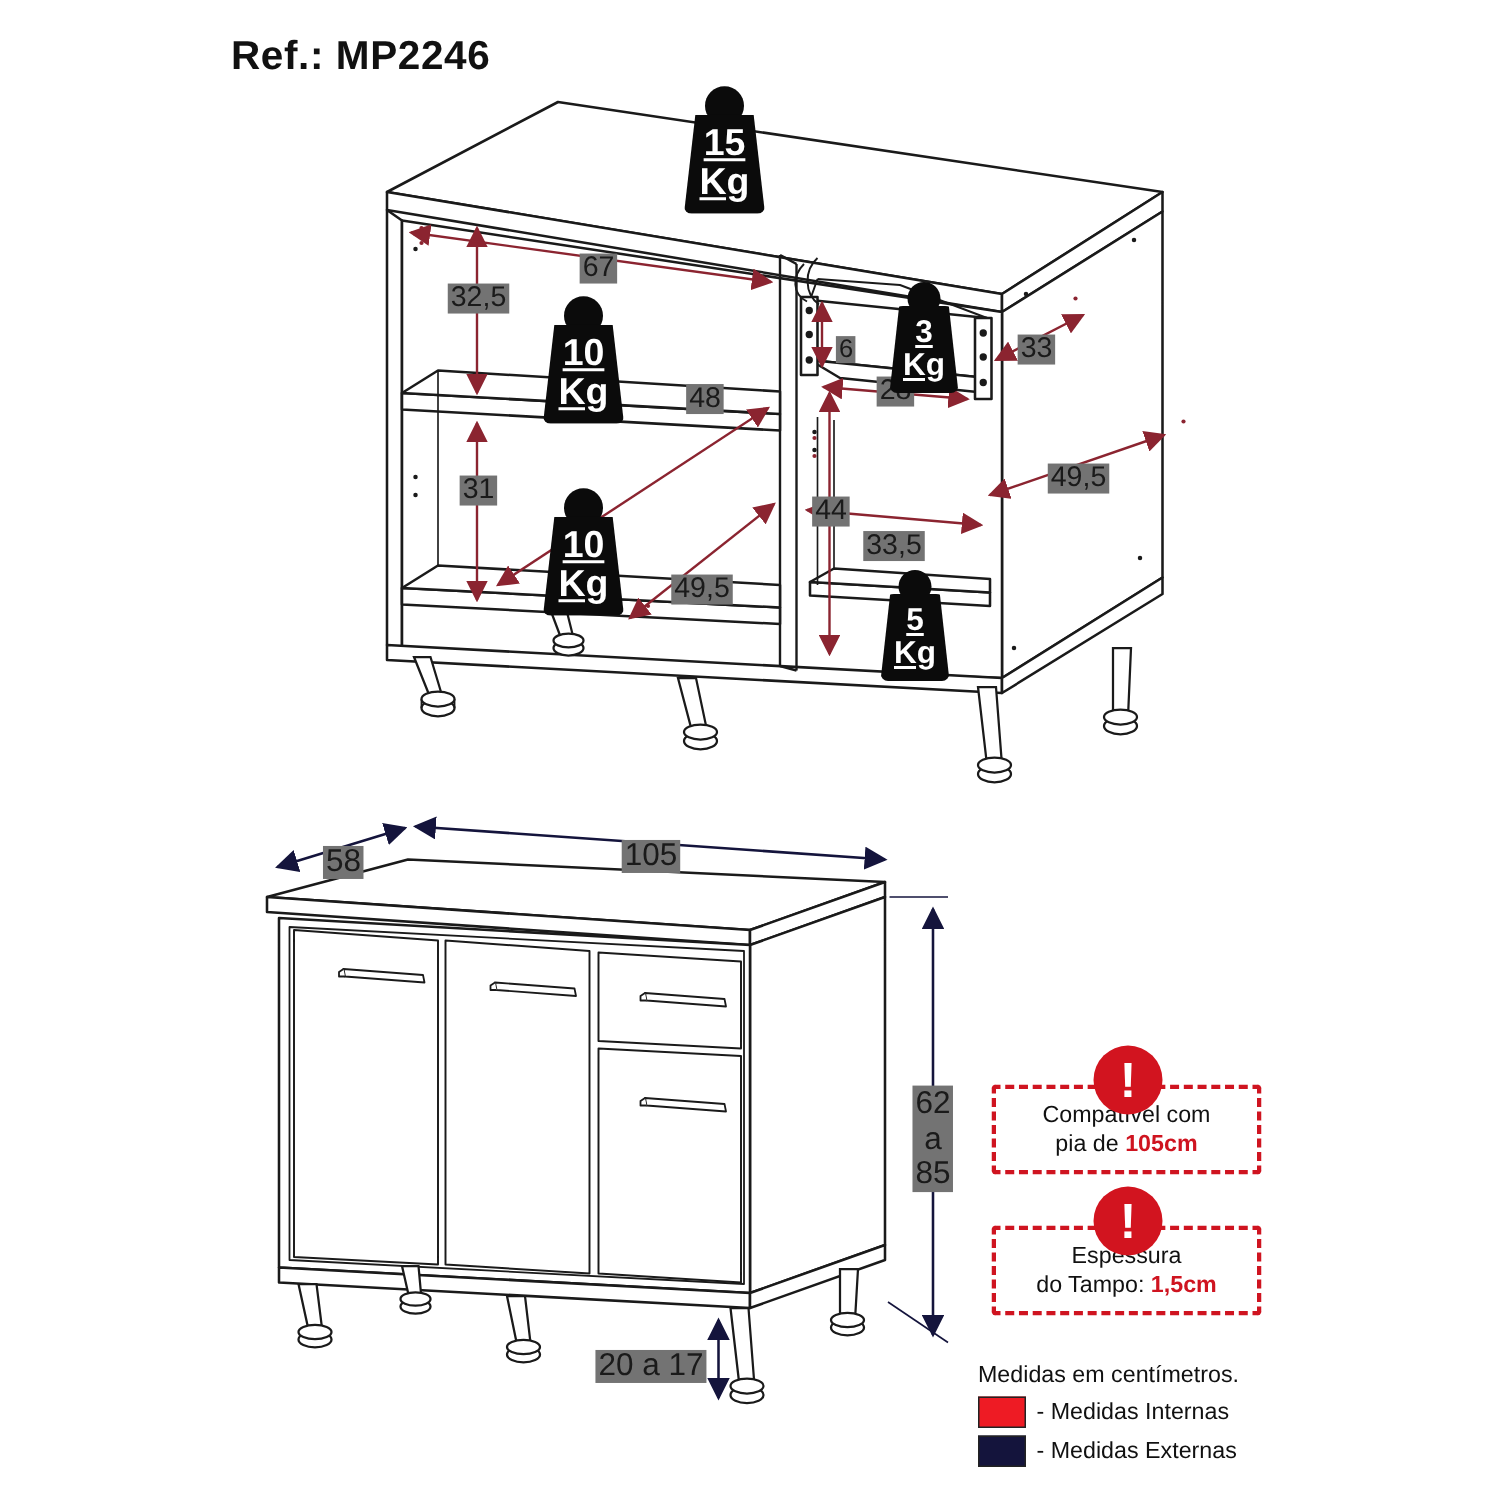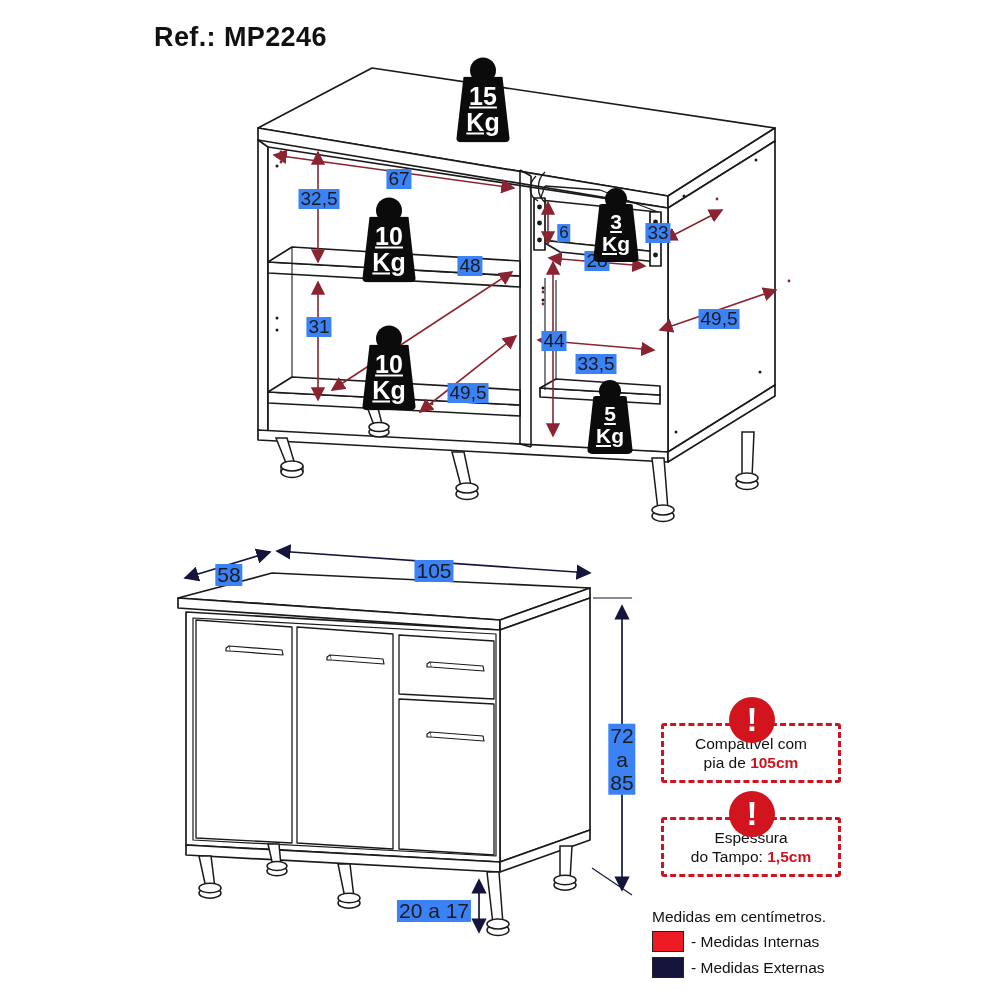--- a/index.html
+++ b/index.html
@@ -23,21 +23,21 @@
     white-space:nowrap;
   }
 
   svg.layer{position:absolute;left:0;top:0;width:1000px;height:1000px;overflow:visible;}
 
   
   .dim{
     position:absolute;
     font-size:17px;
     color:#1a1a1a;
-    background:#3b82f6;
+    background:#737373;
     padding:0 2px;
     line-height:1.05;
     white-space:nowrap;
     transform:translate(-50%,-50%);
   }
   .dim.big{font-size:19px;}
   .dim.ext{font-size:21px;}
   .dim.stack{text-align:center;line-height:1.12;}
 
   
@@ -249,21 +249,21 @@
     </g>
   </svg>
 
   <div class="dim big" style="left:319px;top:199px;">32,5</div>
   <div class="dim big" style="left:399px;top:179px;">67</div>
   <div class="dim big" style="left:470px;top:266px;">48</div>
   <div class="dim big" style="left:319px;top:327px;">31</div>
   <div class="dim big" style="left:468px;top:393px;">49,5</div>
   <div class="dim" style="left:564px;top:233px;">6</div>
   <div class="dim big" style="left:597px;top:261px;">28</div>
-  <div class="dim big" style="left:658px;top:233px;text-align:center;">33</div>
+  <div class="dim big" style="left:691px;top:233px;text-align:center;">33</div>
   <div class="dim big" style="left:554px;top:341px;">44</div>
   <div class="dim big" style="left:596px;top:364px;">33,5</div>
   <div class="dim big" style="left:719px;top:319px;">49,5</div>
 
   <div class="kg" style="left:483px;top:100px;">
     <div class="knob"></div>
     <div class="body">
       <span class="n">15</span>
       <span class="u">Kg</span>
     </div>
@@ -368,21 +368,21 @@
       <path d="M479,880 L479,932" marker-start="url(#ar-ext-s)" marker-end="url(#ar-ext)"></path>
 
       <path d="M593,598 L632,598" stroke-width="1.1"></path>
       <path d="M592,868 L632,895" stroke-width="1.1"></path>
     </g>
   </svg>
 
   <div class="dim ext" style="left:229px;top:575px;">58</div>
   <div class="dim ext" style="left:434px;top:571px;">105</div>
   <div class="dim ext stack" style="left:622px;top:759px;">
-    <span>72</span><br>
+    <span>62</span><br>
     <span>a</span><br>
     <span>85</span>
   </div>
   <div class="dim ext" style="left:434px;top:911px;">20 a 17</div>
 
   <div class="bang" style="left:729px;top:697px;">
     <span class="ex">!</span>
   </div>
   <div class="warnbox" style="left:661px;top:723px;width:180px;height:60px;">
     <div class="wtext">

